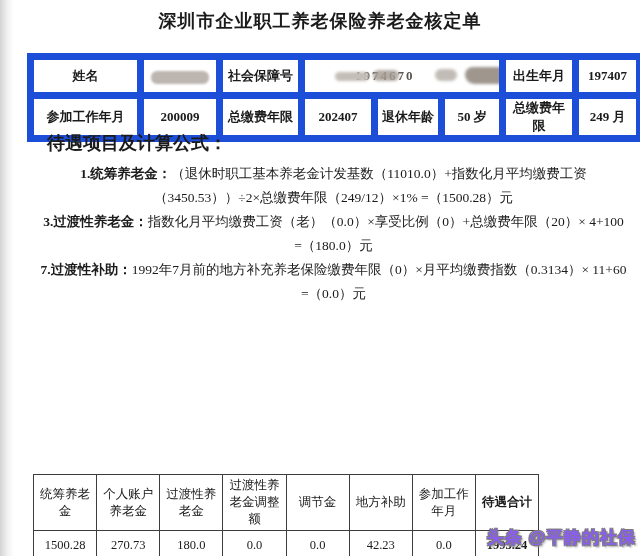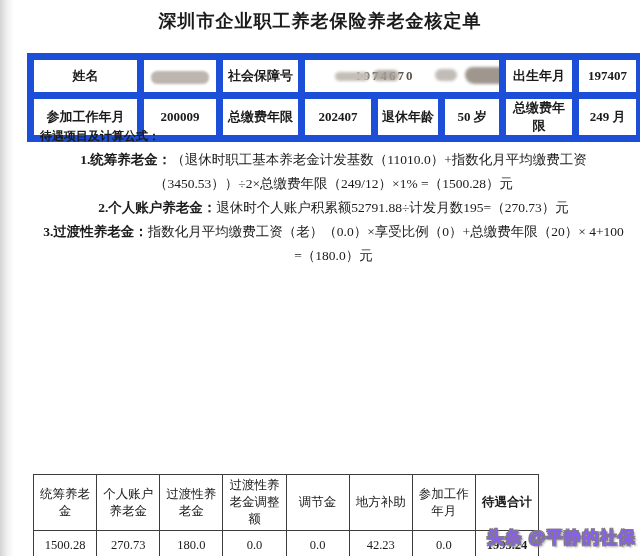--- a/index.html
+++ b/index.html
@@ -39,21 +39,21 @@
   }
   .smudge{position:absolute;border-radius:8px;background:#aaa39c;filter:blur(1.5px);}
   .smudge.s1{left:28px;top:6px;width:34px;height:9px;background:#c4beb8;}
   .smudge.s2{left:66px;top:4px;width:26px;height:11px;background:#a79f97;opacity:.85;}
   .smudge.s3{left:128px;top:3px;width:22px;height:12px;background:#b3aca5;opacity:.8;}
   .smudge.s4{left:158px;top:1px;width:52px;height:17px;background:#9a9189;opacity:.95;border-radius:10px 14px 8px 12px;}
   
   .formulas{
     position:absolute;left:27px;top:124px;width:600px;padding-left:13px;box-sizing:border-box;
   }
-  .sec-title{font-size:12px;font-weight:bold;line-height:24px;margin:0;}
+  .sec-title{font-size:18px;font-weight:bold;line-height:24px;margin:7px;}
   .item{font-size:13.5px;line-height:24px;margin:0;text-align:center;}
   .item b{font-weight:bold;}
   
   .summary-table{
     position:absolute;left:33px;top:461px;width:506px;table-layout:fixed;margin-top:13px;
   }
   .summary-table td{
     border:1px solid #3c3c3c;text-align:center;vertical-align:middle;
     font-size:12.5px;padding:2px 3px;overflow:hidden;
   }
@@ -113,22 +113,22 @@
     <td>50 岁</td>
     <td>总缴费年限</td>
     <td>249 月</td>
   </tr>
 </tbody>
   </table>
 
 <div class="formulas">
   <p class="sec-title">待遇项目及计算公式：</p>
   <p class="item"><b>1.统筹养老金：</b><span>（退休时职工基本养老金计发基数（11010.0）+指数化月平均缴费工资（3450.53））÷2×总缴费年限（249/12）×1% =（1500.28）元</span></p>
-  <p class="item"><b>2.个人账户养老金：</b><span>退休时个人账户积累额52791.88÷计发月数195=（270.73）元</span></p>
   <p class="item"><b>3.过渡性养老金：</b><span>指数化月平均缴费工资（老）（0.0）×享受比例（0）+总缴费年限（20）× 4+100 =（180.0）元</span></p>
+  <p class="item"><b>7.过渡性补助：</b><span>1992年7月前的地方补充养老保险缴费年限（0）×月平均缴费指数（0.3134）× 11+60 =（0.0）元</span></p>
 </div>
 
 <table class="summary-table">
   <tbody>
       <tr class="hdr">
     <td>统筹养老金</td>
     <td>个人账户养老金</td>
     <td>过渡性养老金</td>
     <td>过渡性养老金调整额</td>
     <td>调节金</td>

